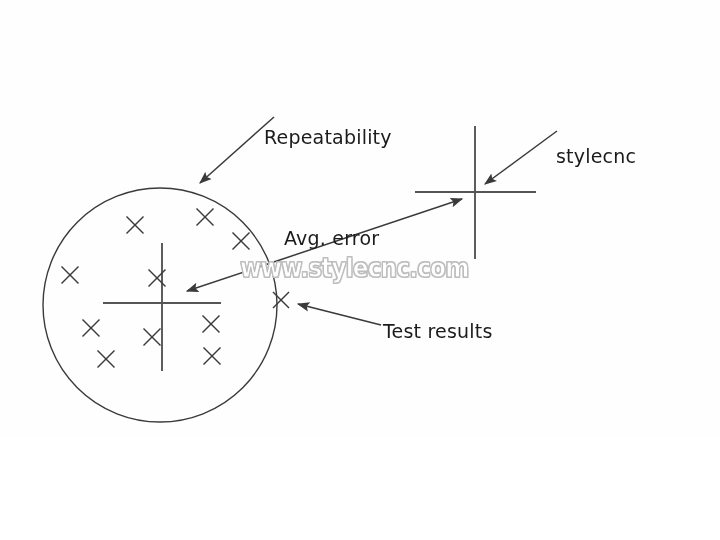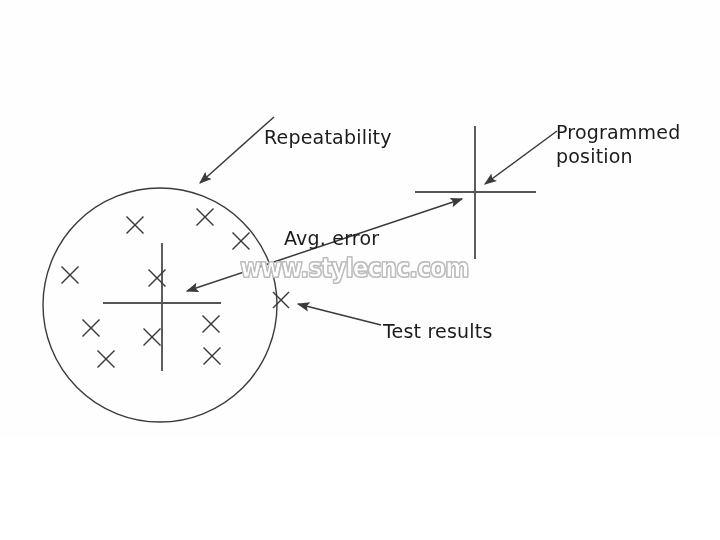--- a/index.html
+++ b/index.html
@@ -140,21 +140,21 @@
       <line x1="557" y1="131" x2="485" y2="184" stroke="#3a3a3a" stroke-width="1.5" marker-end="url(#arrowhead)"></line>
 
       <line x1="187" y1="291" x2="462" y2="199" stroke="#3a3a3a" stroke-width="1.5" marker-start="url(#arrowhead-start)" marker-end="url(#arrowhead)"></line>
 
       <line x1="381" y1="325" x2="298" y2="304" stroke="#3a3a3a" stroke-width="1.5" marker-end="url(#arrowhead)"></line>
     </g>
   </svg>
 
   <div class="lbl" id="label-repeatability">Repeatability</div>
 
-  <div class="lbl" id="label-programmed"><span>Programmed</span><br><span>position</span></div>
+  <div class="lbl" id="label-programmed"><br><span>stylecnc</span></div>
 
   <div class="lbl" id="label-avg-error">Avg. error</div>
 
   <div class="lbl" id="label-test-results">Test results</div>
 
   <div id="watermark">www.stylecnc.com</div>
 
 </div>
 
 </body></html>

